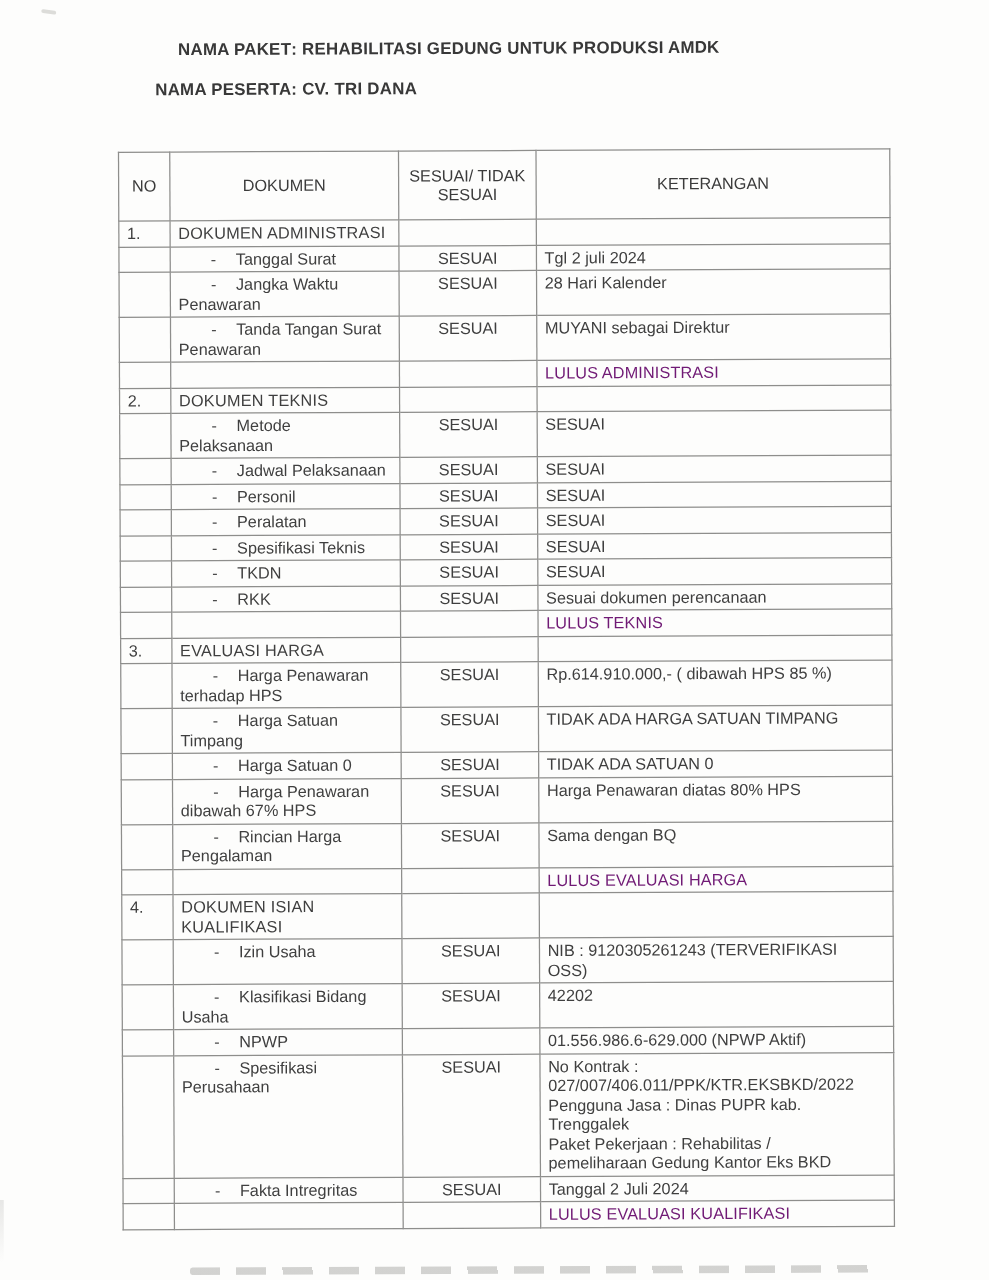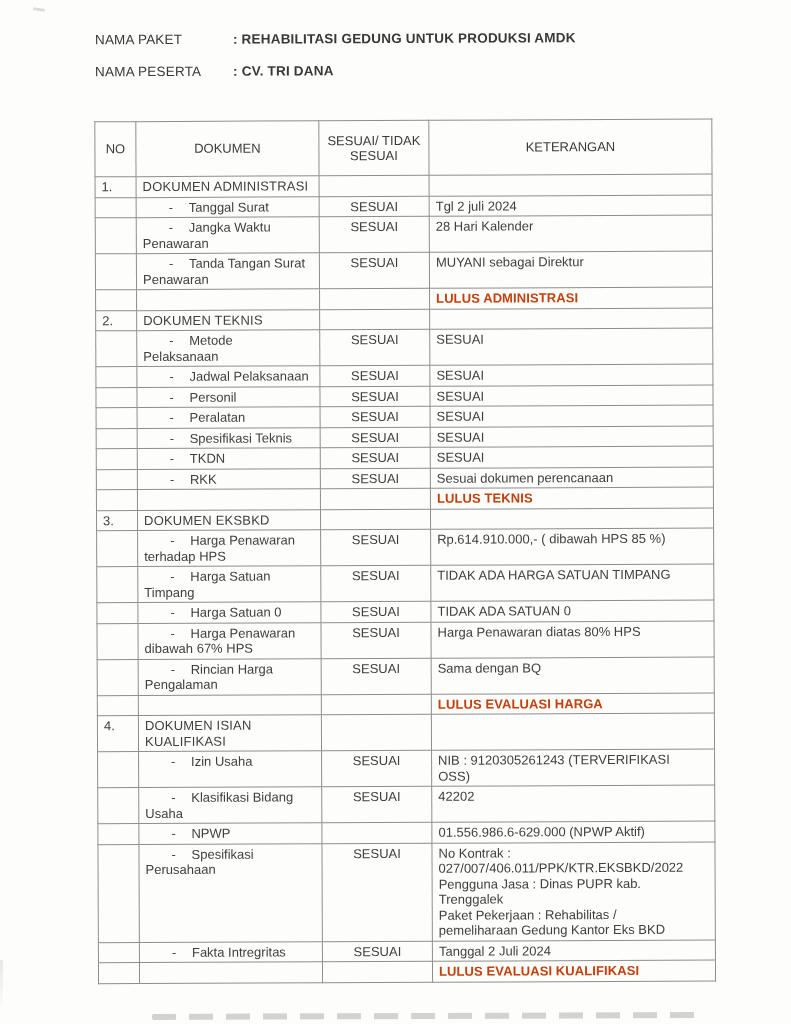--- a/index.html
+++ b/index.html
@@ -10,21 +10,21 @@
     color: #3d3d3d;
     position: relative;
     overflow: hidden;
   }
   .sheet { position: absolute; inset: 0; }
   .tilt { transform: rotate(-0.25deg); transform-origin: 50% 50%; }
 
   
   .doc-header { position: absolute; left: 97px; top: 31px; width: 600px; }
   .hdr-row { display: flex; margin-bottom: 17px; }
-  .hdr-label { width: 138px; font-weight: normal; font-size: 13.5px; color: #383838; letter-spacing: .2px; }
+  .hdr-label { width: 138px; font-weight: bold; font-size: 13.5px; color: #383838; letter-spacing: .2px; text-align: right; }
   .hdr-value { font-weight: bold; font-size: 13.5px; color: #383838; letter-spacing: .2px; }
 
   
   table.eval {
     position: absolute; left: 96px; top: 120px;
     border-collapse: collapse;
     table-layout: fixed;
     width: 617px;
     font-size: 13px;
     color: #3f3f3f;
@@ -50,21 +50,21 @@
     color: #3b3b3b;
   }
   table.eval td { height: 15.5px; }
 
   td.c-no  { text-align: left; padding-left: 7px; }
   td.c-doc { padding-left: 8px; }
   td.c-status { text-align: center; }
   td.c-ket { padding-left: 10px; padding-right: 6px; }
 
   .dash { display: inline-block; margin-left: 26px; width: 20px; color: #4a4a4a; }
-  .lulus { font-weight: bold; color: #c2410c; letter-spacing: .1px; }
+  .lulus { font-weight: normal; color: #701a75; letter-spacing: .1px; }
   .section-label { letter-spacing: .2px; }
 
   
   .scan-dashes {
     position: absolute; left: 152px; top: 1013px; width: 545px; height: 6px;
     background: repeating-linear-gradient(90deg,
       rgba(168,168,165,.5) 0px, rgba(168,168,165,.5) 24px,
       rgba(168,168,165,0) 24px, rgba(168,168,165,0) 37px);
     transform: rotate(-0.2deg);
     border-radius: 2px;
@@ -193,21 +193,21 @@
         <td class="c-ket">Sesuai dokumen perencanaan</td>
       </tr>
       <tr>
         <td class="c-no"></td>
         <td class="c-doc"></td>
         <td class="c-status"></td>
         <td class="c-ket lulus">LULUS TEKNIS</td>
       </tr>
       <tr>
         <td class="c-no">3.</td>
-        <td class="c-doc section-label">DOKUMEN EKSBKD</td>
+        <td class="c-doc section-label">EVALUASI HARGA</td>
         <td class="c-status"></td>
         <td class="c-ket"></td>
       </tr>
       <tr>
         <td class="c-no"></td>
         <td class="c-doc"><span class="dash">-</span><span>Harga Penawaran
 terhadap HPS</span></td>
         <td class="c-status">SESUAI</td>
         <td class="c-ket">Rp.614.910.000,- ( dibawah HPS 85 %)</td>
       </tr>

